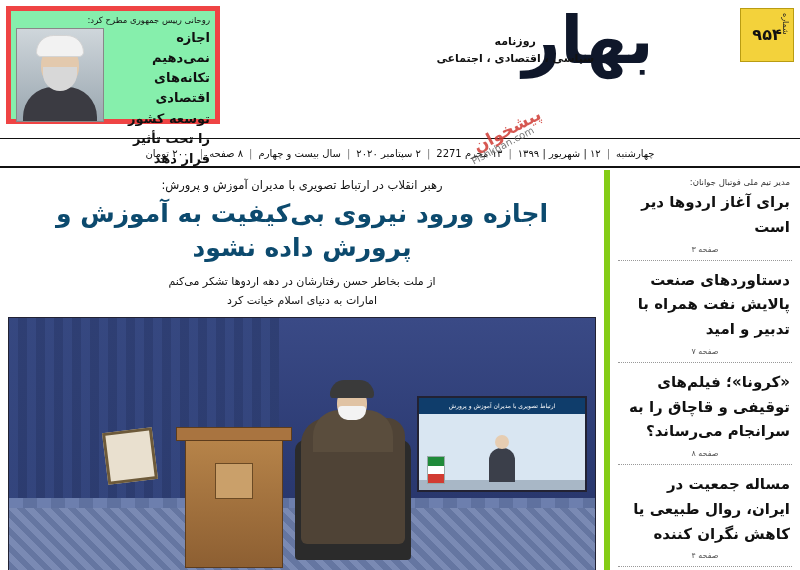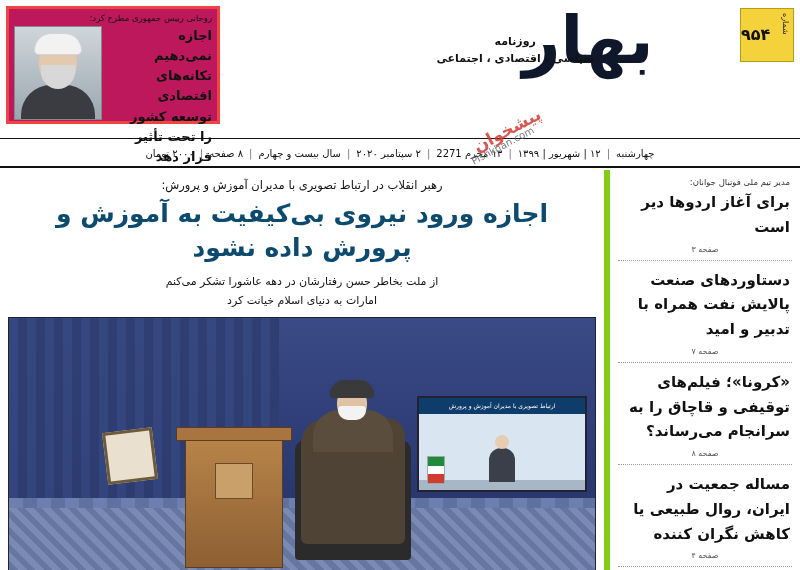--- a/index.html
+++ b/index.html
@@ -32,21 +32,21 @@
   
   .issue-box {
     position: absolute;
     top: 8px; right: 6px;
     width: 52px;
     height: 52px;
     background: #f3d23b;
     border: 1px solid #b99c12;
     display: flex;
     flex-direction: column;
-    align-items: flex-end;
+    align-items: center;
     justify-content: center;
     line-height: 1.25;
   }
   .issue-box .lbl {
     font-size: 8px;
     color: #222;
     writing-mode: vertical-rl;
     position: absolute;
     top: 4px;
     right: 3px;
@@ -86,23 +86,23 @@
     font-weight: bold;
   }
 
   
   .pres-box {
     position: absolute;
     top: 6px;
     left: 6px;
     width: 214px;
     height: 118px;
-    border: 3px solid #ef4444;
+    border: 5px solid #ef4444;
     box-sizing: border-box;
-    background: #be185d;
+    background: #86efac;
     padding: 4px 5px;
   }
   .pres-kicker {
     font-size: 8.5px;
     color: #111;
     text-align: right;
     margin-bottom: 3px;
   }
   .pres-body {
     display: flex;
@@ -514,21 +514,21 @@
       
       
       
     </div>
   </div>
 
   <div class="main">
     <div class="main-kicker">رهبر انقلاب در ارتباط تصویری با مدیران آموزش و پرورش:</div>
     <div class="main-headline">اجازه ورود نیروی بی‌کیفیت به آموزش و پرورش داده نشود</div>
     <div class="main-sub">
-      <div>از ملت بخاطر حسن رفتارشان در دهه عاشورا تشکر می‌کنم</div>
+      <div>از ملت بخاطر حسن رفتارشان در دهه اردوها تشکر می‌کنم</div>
       <div>امارات به دنیای اسلام خیانت کرد</div>
     </div>
 
     <div class="photo">
       <div class="ph-backwall"></div>
       <div class="ph-curtain"></div>
       <div class="ph-floor"></div>
       <div class="ph-carpet"></div>
 
       <div class="ph-screen">

